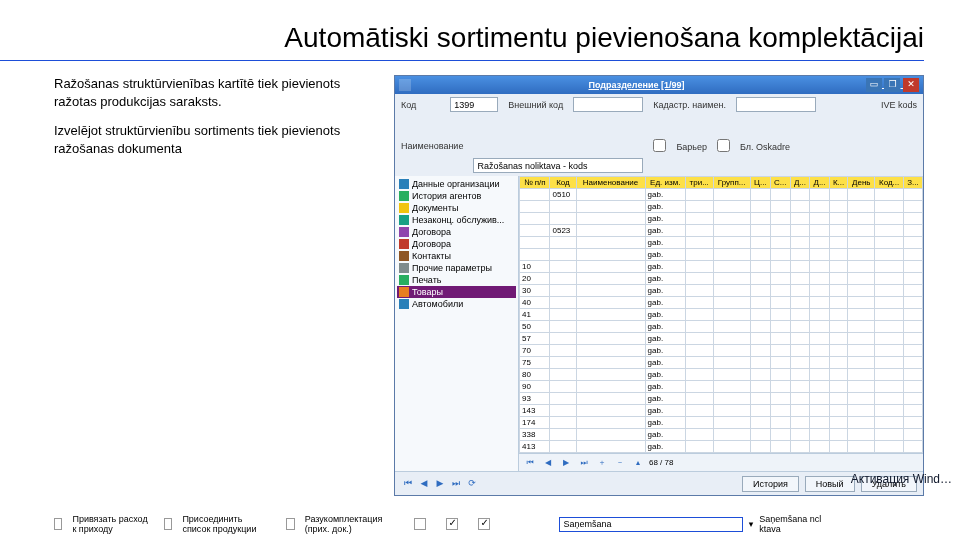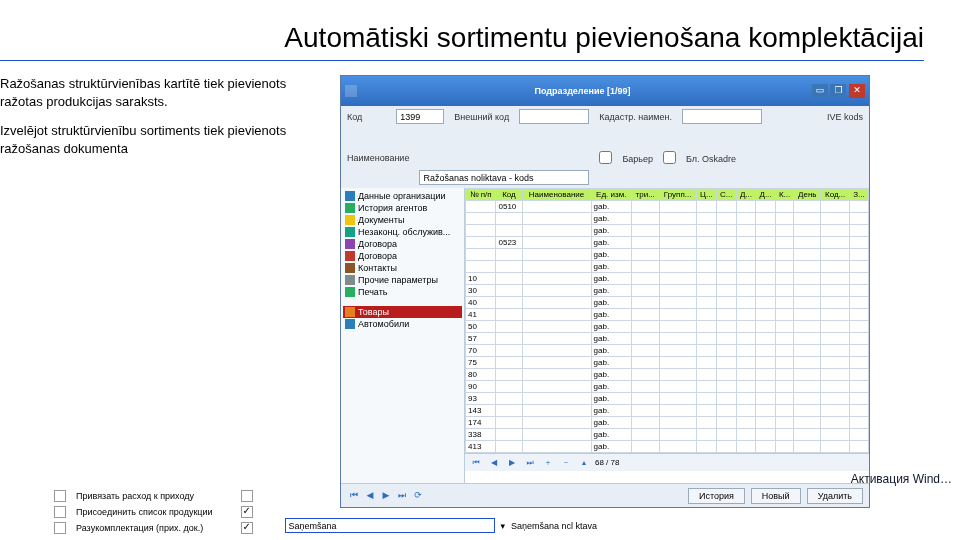--- a/index.html
+++ b/index.html
@@ -1,50 +1,50 @@
 <!DOCTYPE html>
 <html><head>
 <meta charset="utf-8">
 <style>
   * { box-sizing: border-box; margin: 0; padding: 0; }
   body { width: 960px; height: 540px; font-family: "Segoe UI", Arial, sans-serif; font-size: 11px; background: #fff; color: #000; overflow: hidden; }
   .title { font-size: 28px; font-weight: 400; padding: 22px 0 6px 54px; border-bottom: 1px solid #1d4ed8; margin: 0 36px 14px 0; text-align: right; }
-  .main { display: flex; gap: 20px; }
+  .main { display: flex; padding-left: 54px; gap: 20px; }
   .left { width: 320px; font-size: 13px; line-height: 1.35; }
   .left p { margin-bottom: 12px; }
   .win { width: 530px; border: 1px solid #5b7aa8; background: #e8eef6; font-size: 9px; }
-  .win-title { background: linear-gradient(#4a90e2,#2f6cc0); color: #fff; height: 30px; display: flex; align-items: center; padding: 0 4px; position: relative; }
+  .win-title { background: linear-gradient(#4a90e2,#2f6cc0); color: #fff; height: 18px; display: flex; align-items: center; padding: 0 4px; position: relative; text-decoration: underline; }
   .win-title .t { flex: 1; text-align: center; font-weight: bold; }
   .win-title .ctrl { margin-left: 4px; }
   .win-title .ctrl span { display: inline-block; width: 16px; height: 14px; text-align: center; line-height: 13px; color:#fff; }
   .win-title .ctrl .x { background: #c0392b; }
   .win-title .ctrl .m { background: #3a75b6; }
   .form-row { display: flex; padding: 3px 6px; gap: 10px; align-items: center; background:#e8eef6; }
   .form-row label { font-size: 9px; color:#333; }
   .form-row input[type=text] { height: 15px; font-size: 9px; border: 1px solid #9ab; padding: 0 3px; background:#fff; }
   .form-row .chk { display:flex; align-items:flex-end; gap:10px; }
   .body { display: flex; background:#fff; height: 295px;}
   .tree { width: 124px; border-right: 1px solid #bcd; padding: 2px; background:#f6f9fc; overflow:hidden; }
   .tree-item { display:flex; align-items:center; gap:3px; padding: 1px 2px; white-space: nowrap; cursor:pointer; }
   .tree-item .ic { width:10px; height:10px; display:inline-block; }
-  .tree-item.sel { background:#b91c1c; color:#fff;margin-top:8px; }
+  .tree-item.sel { background:#701a75; color:#fff; }
   .grid-wrap { flex:1; overflow:hidden; }
   table.grid { border-collapse: collapse; width: 100%; font-size: 8px; }
   table.grid th, table.grid td { border: 1px solid #cbd6e2; padding: 0 2px; height: 12px; white-space: nowrap; overflow:hidden; }
-  table.grid th { background:#bef264; font-weight: normal; }
+  table.grid th { background:#fde047; font-weight: normal; }
   .nav-bar { display:flex; align-items:center; gap:4px; padding:2px 4px; border-top:1px solid #bcd; background:#eef3f9; height:18px; font-size:8px;}
   .nav-bar .btn { width:14px; text-align:center; color:#2f6cc0; cursor:pointer; }
   .foot { display:flex; align-items:center; padding:4px 6px; border-top:1px solid #bcd; background:#e8eef6; height:24px;}
   .foot .nav { display:flex; gap:2px; }
   .foot .nav span { width:14px; color:#2f6cc0; text-align:center; cursor:pointer;}
   .foot .spacer { flex:1; }
   .foot .btn-main { border:1px solid #9ab; background:#f2f6fb; padding:2px 10px; margin-left:6px; cursor:pointer; font-size:9px;}
   .watermark { position:absolute; right:8px; bottom:54px; color:#0f172a; font-size:12px; }
   .bottom-clip { position:absolute; left:54px; bottom:6px; display:flex; gap:28px; font-size:9px; width:780px;}
-  .bottom-clip .col { display:flex; flex-direction:column; gap:4px; }
+  .bottom-clip .col { display:flex; flex-direction:row; gap:16px; }
   .bottom-clip .sq { width:12px; height:12px; border:1px solid #999; display:inline-block; vertical-align:middle; margin-right:4px;}
   .bottom-clip .sq.ck::after{content:"✓"; font-size:10px; position:relative; top:-2px; left:1px;}
   .bottom-clip input.long{ border:1px solid #1d4ed8; height:15px; width:210px; font-size:9px; padding:0 3px;}
   .bottom-clip .row{ display:flex; align-items:center; gap:6px;}
   .ic-green{background:#27ae60;} .ic-blue{background:#2980b9;} .ic-red{background:#c0392b;}
   .ic-yellow{background:#f1c40f;} .ic-orange{background:#e67e22;} .ic-purple{background:#8e44ad;}
   .ic-brown{background:#8d5524;} .ic-gray{background:#7f8c8d;} .ic-cyan{background:#16a085;}
 </style>
 </head>
 <body>
@@ -262,20 +262,36 @@
                 <td></td>
                 <td></td>
                 <td></td>
                 <td></td>
                 <td></td>
                 <td></td>
                 <td></td>
                 <td></td>
               </tr>
               <tr>
+                <td>20</td>
+                <td></td>
+                <td></td>
+                <td>gab.</td>
+                <td></td>
+                <td></td>
+                <td></td>
+                <td></td>
+                <td></td>
+                <td></td>
+                <td></td>
+                <td></td>
+                <td></td>
+                <td></td>
+              </tr>
+              <tr>
                 <td>30</td>
                 <td></td>
                 <td></td>
                 <td>gab.</td>
                 <td></td>
                 <td></td>
                 <td></td>
                 <td></td>
                 <td></td>
                 <td></td>

